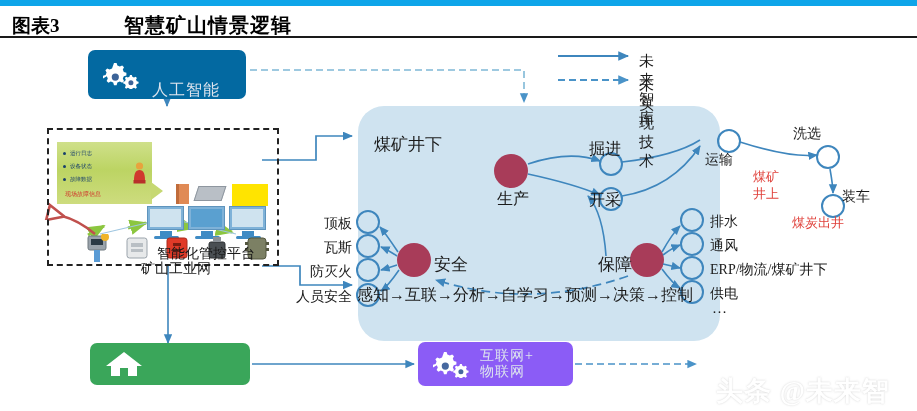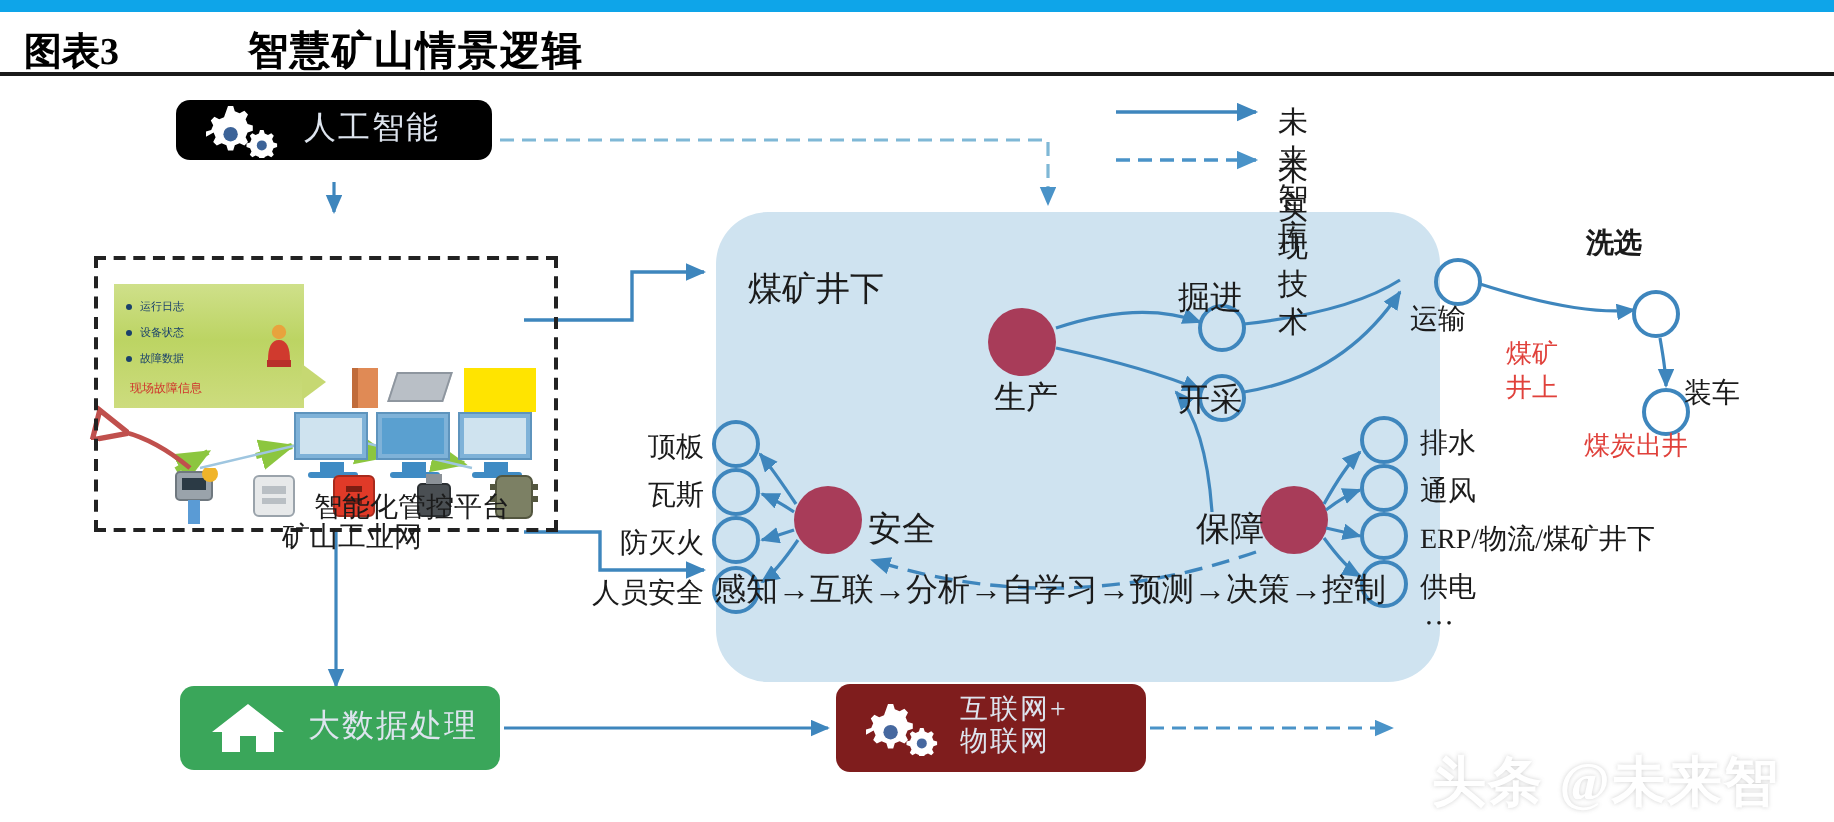--- a/index.html
+++ b/index.html
@@ -39,25 +39,25 @@
   }
   .appbox .lbl {
     font-family:"Liberation Serif","DejaVu Serif",serif;
     font-size:16px; color:#dde4ee; line-height:1.12;
     letter-spacing:1px; white-space:pre-line;
   }
   .gear-ico { position:absolute; left:12px; top:50%; transform:translateY(-50%); }
   .home-ico { position:absolute; left:14px; top:50%; transform:translateY(-50%); }
   .cloud-ico{ position:absolute; left:14px; top:50%; transform:translateY(-50%); }
 
-  #box-ai    { left:88px;  top:12px;  width:158px; height:30px; background:#000000; }
+  #box-ai    { left:88px;  top:12px;  width:158px; height:49px; background:#0369a1;align-items:flex-end; }
   #box-ai .lbl { margin-left:64px; }
   #box-bigdata{ left:90px; top:305px; width:160px; height:42px; background:#3aa65a; }
   #box-bigdata .lbl { margin-left:64px; }
-  #box-iot   { left:418px; top:304px; width:155px; height:44px; background:#7f1d1d; }
+  #box-iot   { left:418px; top:304px; width:155px; height:44px; background:#8b5cf6; }
   #box-iot .lbl { margin-left:62px; font-size:14px; }
   #box-cloud { left:700px; top:303px; width:155px; height:45px; background:#7b3a9c; }
   #box-cloud .lbl { margin-left:62px; }
 
   
   #panel {
     position:absolute; left:358px; top:68px; width:362px; height:235px;
     background:#cfe3f0; border-radius:26px;
   }
   
@@ -73,21 +73,21 @@
   #t-safety      { left:434px; top:215px; font-size:17px;text-align:right; }
   #t-support     { left:598px; top:215px; font-size:17px; }
   #t-flow        { left:357px; top:247px; font-size:16px; letter-spacing:0px; }
 
   .leftlabel  { position:absolute; font-size:14px;
      font-family:Liberation Sans, sans-serif; color:#1b1b1b; text-align:right; width:62px;}
   .rightlabel { position:absolute; font-size:14px;
      font-family:"Liberation Serif","DejaVu Serif",serif; color:#1b1b1b; }
 
   #t-transport { left:705px; top:113px; font-size:14px; }
-  #t-wash      { left:793px; top:75px;  font-size:14px;font-weight:bold; }
+  #t-wash      { left:793px; top:87px;  font-size:14px; }
   #t-load      { left:842px; top:150px; font-size:14px;text-align:center; }
   #t-red-up1   { left:753px; top:130px; font-size:13px; color:#e0413b; }
   #t-red-up2   { left:753px; top:147px; font-size:13px; color:#e0413b; }
   #t-red-out   { left:792px; top:176px; font-size:13px; color:#e0413b; }
 
   
   #legend { position:absolute; left:553px; top:8px; width:200px; height:52px; }
   .leg-row { position:absolute; height:22px; }
   .leg-txt { position:absolute; left:86px; top:0px; font-size:15px;
      font-family:"Liberation Serif","DejaVu Serif",serif; color:#1b1b1b; }
@@ -266,21 +266,20 @@
         <circle cx="30.9" cy="21.7" r="2.5" fill="#3c6398"></circle>
       </g>
     </svg>
     <span class="lbl">人工智能</span>
   </div>
 
   <div class="appbox" id="box-bigdata">
     <svg class="home-ico" width="40" height="30" viewBox="0 0 40 30">
       <path d="M20 3 L38 17 L33 17 L33 27 L24 27 L24 19 L16 19 L16 27 L7 27 L7 17 L2 17 Z" fill="#ffffff"></path>
     </svg>
-    <span class="lbl">大数据处理</span>
   </div>
 
   <div class="appbox" id="box-iot">
     <svg class="gear-ico" width="42" height="28" viewBox="0 0 42 28">
       <g fill="#ffffff">
         <path d="M14 2 l2.6 0 .8 2.6 2.4 1 2.4-1.2 1.8 1.8-1.2 2.4 1 2.4 2.6.8 0 2.6-2.6.8-1 2.4 1.2 2.4-1.8 1.8-2.4-1.2-2.4 1-.8 2.6-2.6 0-.8-2.6-2.4-1-2.4 1.2-1.8-1.8 1.2-2.4-1-2.4L3 17.4l0-2.6 2.6-.8 1-2.4L5.4 9.2l1.8-1.8 2.4 1.2 2.4-1z"></path>
         <circle cx="15.3" cy="16.1" r="3.6" fill="#46689f"></circle>
         <path d="M30 14 l1.8 0 .55 1.8 1.65.7 1.65-.85 1.25 1.25-.85 1.65.7 1.65 1.8.55 0 1.8-1.8.55-.7 1.65.85 1.65-1.25 1.25-1.65-.85-1.65.7-.55 1.8-1.8 0-.55-1.8-1.65-.7-1.65.85-1.25-1.25.85-1.65-.7-1.65-1.8-.55 0-1.8 1.8-.55.7-1.65-.85-1.65 1.25-1.25 1.65.85 1.65-.7z"></path>
         <circle cx="30.9" cy="21.7" r="2.5" fill="#46689f"></circle>
       </g>

